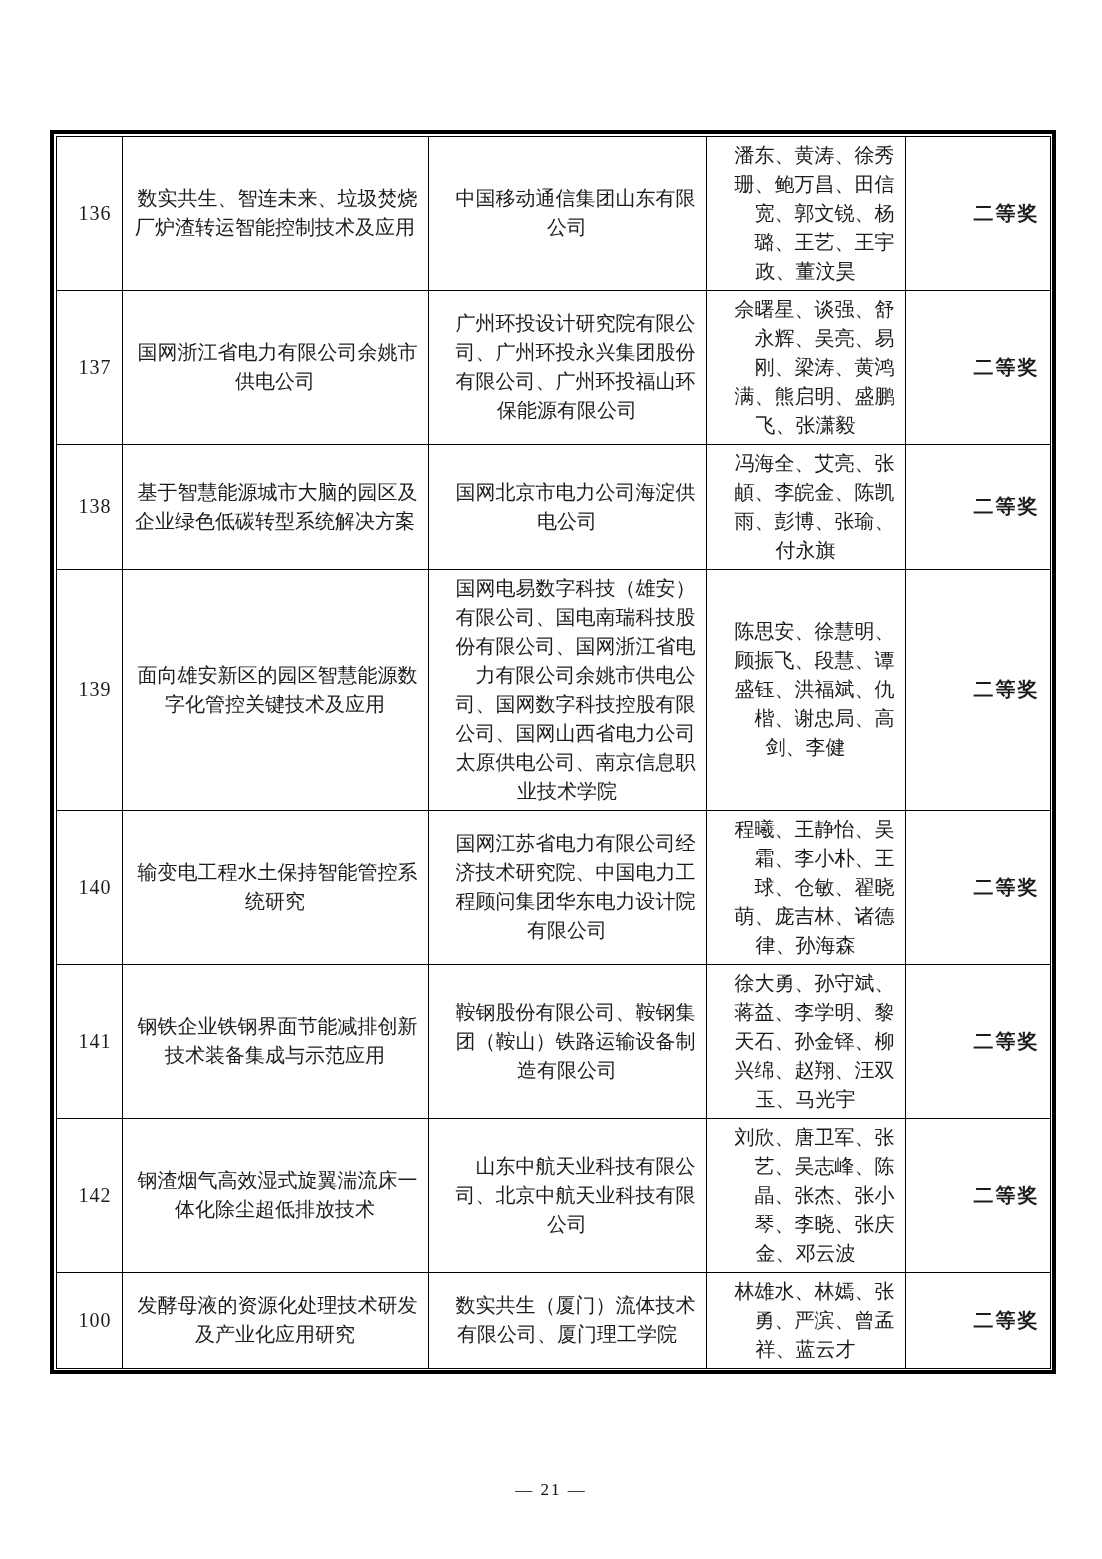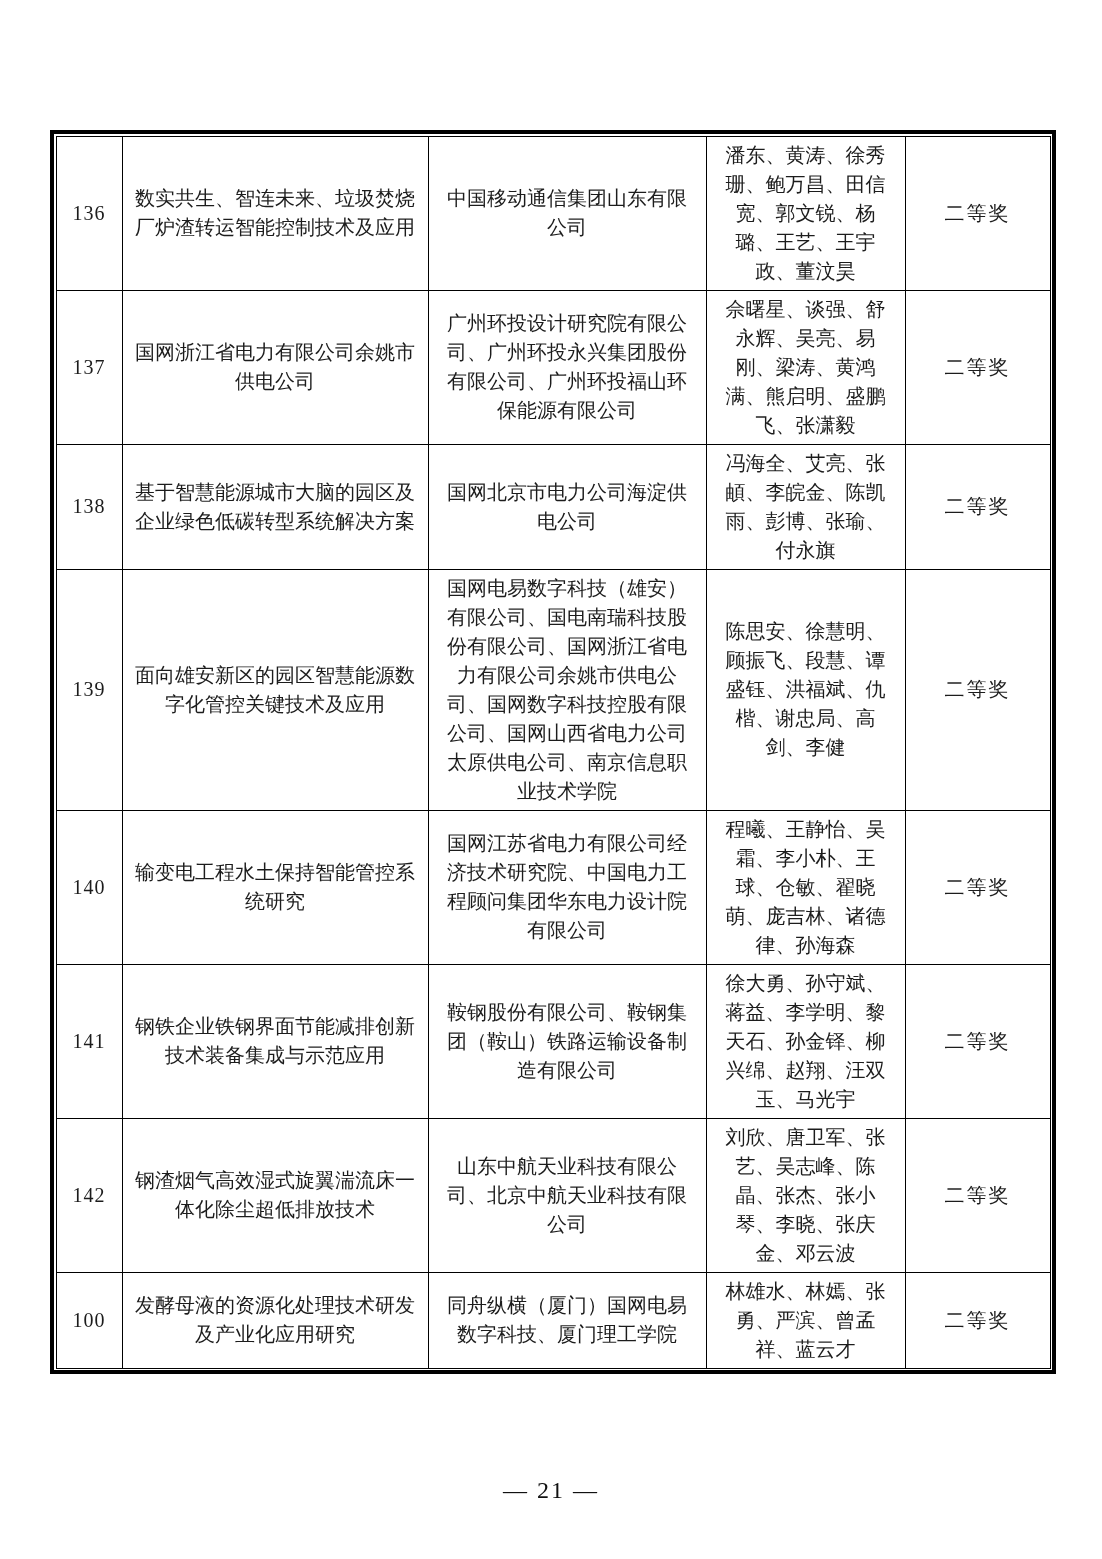--- a/index.html
+++ b/index.html
@@ -26,45 +26,45 @@
     background: #ffffff;
   }
   table.awards {
     width: 100%;
     border-collapse: collapse;
     table-layout: fixed;
   }
   table.awards td {
     border: 1px solid #000000;
     vertical-align: middle;
-    text-align: center;
+    text-align: right;
     font-size: 20px;
     line-height: 29px;
     padding: 4px 10px;
     word-break: break-all;
   }
   td.cell-no {
     font-size: 21px;
     letter-spacing: 1px;
     padding: 4px 2px;
   }
   td.cell-title, td.cell-org, td.cell-members {
     text-align: justify;
     text-align-last: center;
     text-justify: inter-character;
   }
   td.cell-members { padding: 4px 12px; }
-  td.cell-award { letter-spacing: 2px; }
+  td.cell-award { letter-spacing: 2px; font-weight: bold; }
   .footer {
     position: absolute;
     left: 0;
     top: 1476px;
     width: 100%;
     text-align: center;
-    font-size: 24px;
+    font-size: 17px;
     line-height: 28px;
     letter-spacing: 2px;
     color: #111111;
     font-family: Liberation Serif, serif;
   }
 </style>
 </head>
 <body>
 
 <div class="page">
@@ -124,21 +124,21 @@
         <tr style="height:143px">
           <td class="cell-no">142</td>
           <td class="cell-title">钢渣烟气高效湿式旋翼湍流床一体化除尘超低排放技术</td>
           <td class="cell-org">山东中航天业科技有限公司、北京中航天业科技有限公司</td>
           <td class="cell-members">刘欣、唐卫军、张艺、吴志峰、陈晶、张杰、张小琴、李晓、张庆金、邓云波</td>
           <td class="cell-award">二等奖</td>
         </tr>
         <tr style="height:86px">
           <td class="cell-no">100</td>
           <td class="cell-title">发酵母液的资源化处理技术研发及产业化应用研究</td>
-          <td class="cell-org">同舟纵横（厦门）国网电易数字科技、厦门理工学院</td>
+          <td class="cell-org">数实共生（厦门）流体技术有限公司、厦门理工学院</td>
           <td class="cell-members">林雄水、林嫣、张勇、严滨、曾孟祥、蓝云才</td>
           <td class="cell-award">二等奖</td>
         </tr>
       </tbody>
     </table>
   </div>
 
   <div class="footer">— 21 —</div>
 
 </div>

